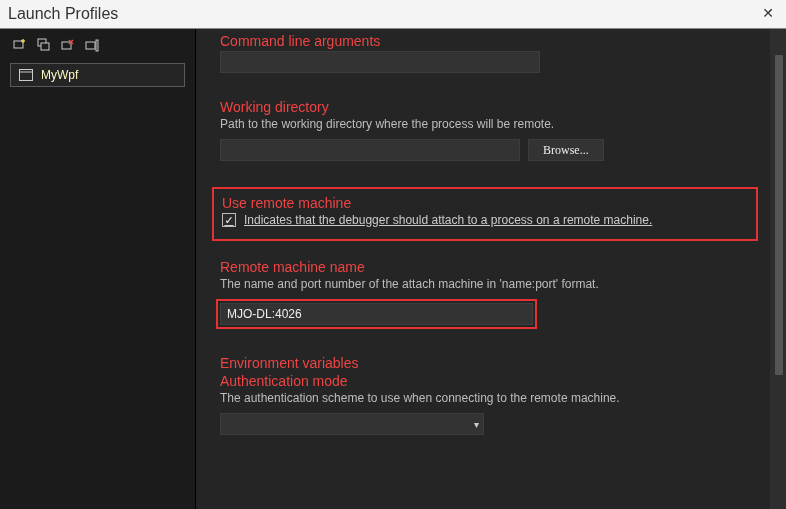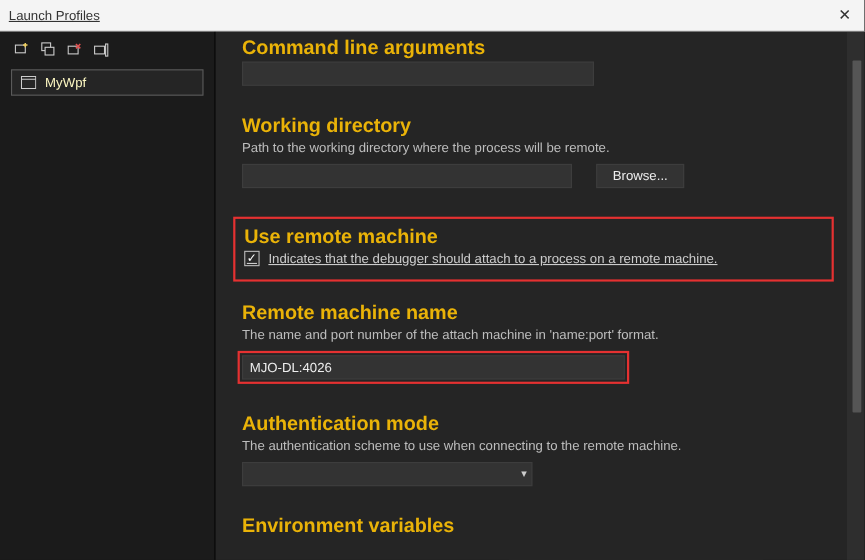--- a/index.html
+++ b/index.html
@@ -18,21 +18,21 @@
   .titlebar {
     height: 29px;
     background: #f4f4f4;
     color: #333;
     display: flex;
     align-items: center;
     padding: 0 8px;
     border-bottom: 1px solid #888;
     position: relative;
   }
-  .titlebar .title { font-size: 12px; text-decoration: underline; }
+  .titlebar .title { font-size: 16px; }
   .titlebar .close {
     position: absolute;
     right: 8px;
     top: 50%;
     transform: translateY(-50%);
     font-size: 14px;
     width: 20px;
     height: 20px;
     text-align: center;
     line-height: 18px;
@@ -78,44 +78,44 @@
     background: #252525;
     overflow: hidden;
     position: relative;
   }
   .content-inner {
     padding: 4px 28px 10px 24px;
   }
   .section { margin-bottom: 26px; }
   .section.tight { margin-bottom: 18px; }
   .section-title {
-    font-weight: 700;
-    color: #eab308;
+    font-weight: 400;
+    color: #ef4444;
     margin-bottom: 2px;
-    font-size: 18px;
+    font-size: 14px;
   }
   .section-desc {
     color: #bdbdbd;
     margin-bottom: 8px;
     font-size: 12px;
   }
   .text-input {
     background: #333333;
     border: 1px solid #3d3d3d;
     height: 22px;
     color: #eee;
     padding: 0 6px;
     font-size: 12px;
     font-family: inherit;
   }
   .input-cli { width: 320px; }
   .input-wd { width: 300px; }
-  .input-remote { width: 348px; }
+  .input-remote { width: 313px; }
   .input-select { width: 264px; }
-  .row { display: flex; gap: 22px; align-items: center; }
+  .row { display: flex; gap: 8px; align-items: center; font-family: Liberation Serif, serif; }
   .btn {
     background: #333333;
     border: 1px solid #3d3d3d;
     color: #eee;
     height: 22px;
     padding: 0 14px;
     font-size: 12px;
     font-family: inherit;
   }
   .checkbox-row {
@@ -257,33 +257,33 @@
       </div>
 
       <div class="section">
         <div class="section-title">Remote machine name</div>
         <div class="section-desc">The name and port number of the attach machine in 'name:port' format.</div>
         <span class="highlight-remote">
           <input class="text-input input-remote" value="MJO-DL:4026" style="">
         </span>
       </div>
 
+      <div class="section" style="margin-bottom:0">
+        <div class="section-title">Environment variables</div>
+      </div>
+
       <div class="section">
         <div class="section-title">Authentication mode</div>
         <div class="section-desc">The authentication scheme to use when connecting to the remote machine.</div>
         <div class="select input-select">
           <span></span>
           <span class="chev">▾</span>
         </div>
       </div>
 
-      <div class="section" style="margin-bottom:0">
-        <div class="section-title">Environment variables</div>
-      </div>
-
     </div>
 
     <div class="scrollbar-track">
       <div class="scrollbar-thumb"></div>
     </div>
   </div>
 
 </div>
 
 </body></html>

